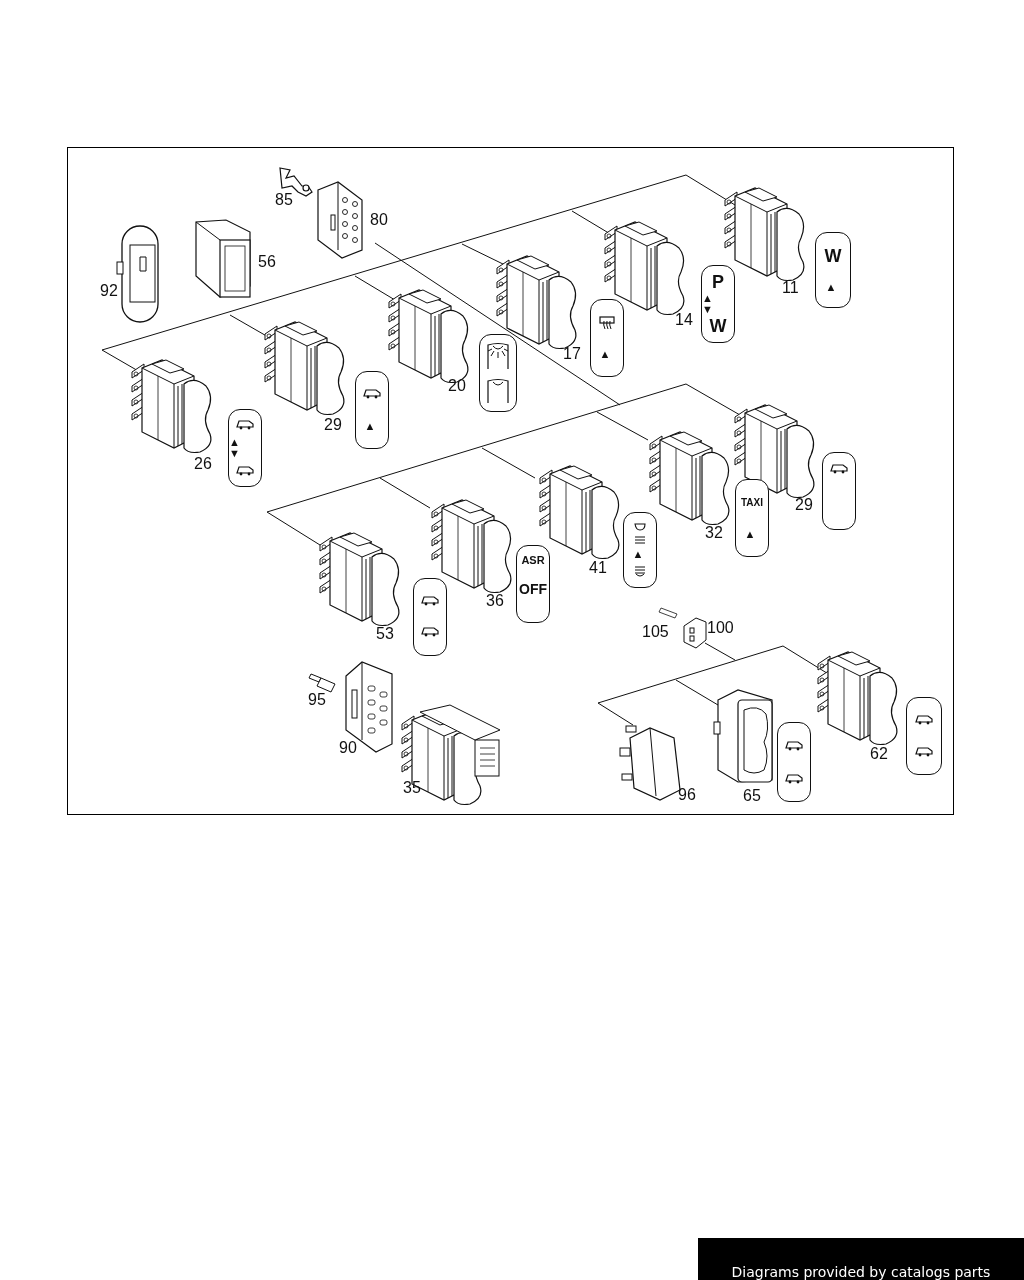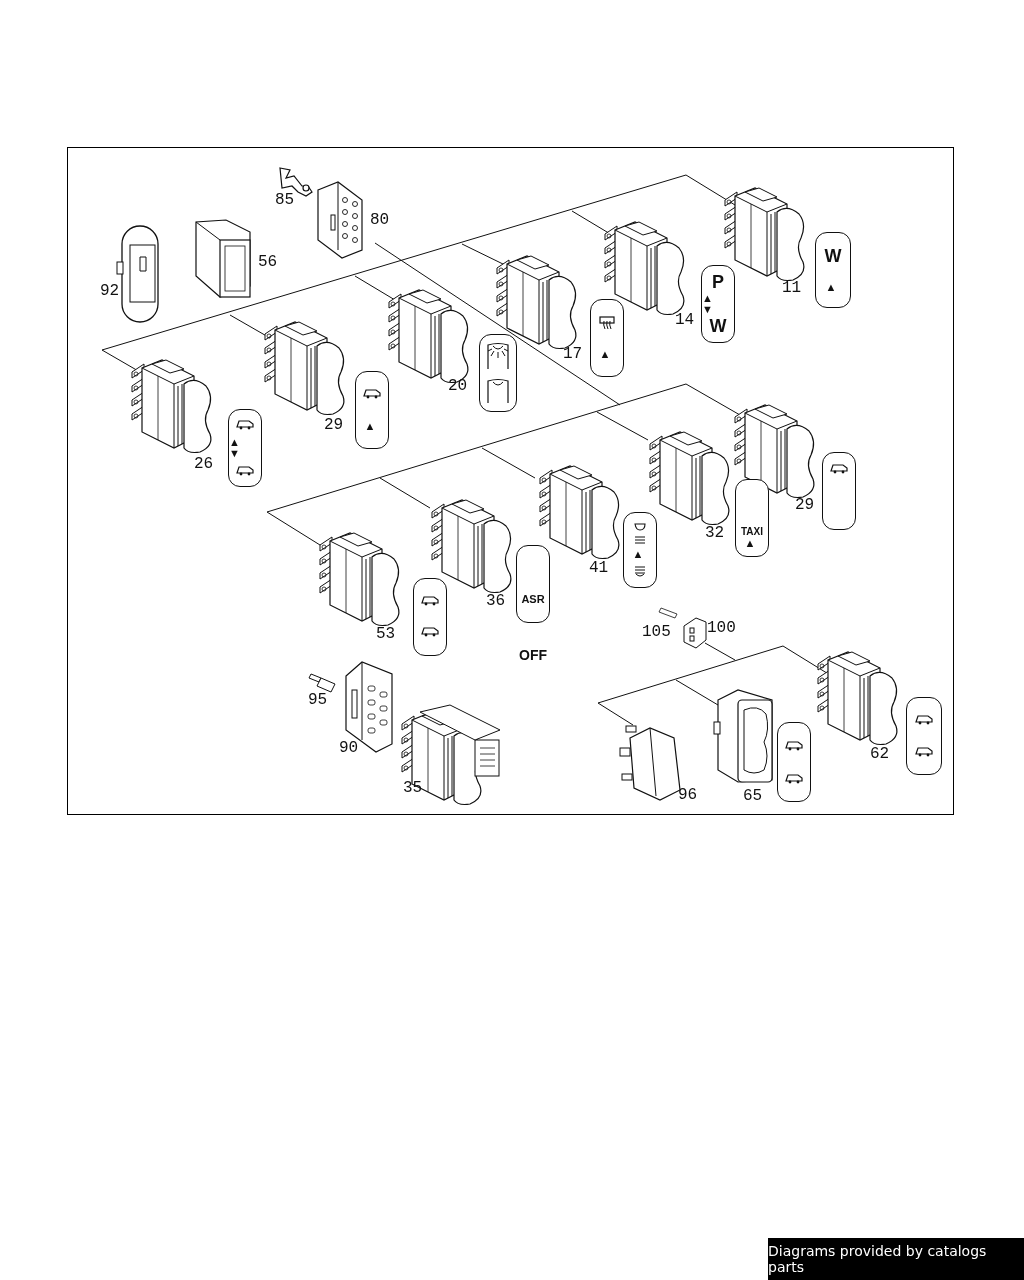--- a/index.html
+++ b/index.html
@@ -6,37 +6,37 @@
   body {
     width: 1024px; height: 1280px; background: #ffffff; position: relative;
     overflow: hidden; font-family: "Liberation Sans", sans-serif;
   }
   #diagram-frame {
     position: absolute; left: 67px; top: 147px; width: 887px; height: 668px;
     border: 1.5px solid #000; box-sizing: border-box; background: #fff;
   }
   #diagram-svg { position: absolute; left: 0; top: 0; width: 1024px; height: 1280px; }
   .part-label {
-    position: absolute; font-family: Liberation Mono, monospace; font-size: 16px;
+    position: absolute; font-family: Liberation Sans, sans-serif; font-size: 16px;
     color: #111; line-height: 1; white-space: nowrap;
   }
   .sym-card {
     position: absolute; border: 1.5px solid #111; border-radius: 12px; background: #fff;
     box-sizing: border-box; display: flex; flex-direction: column; align-items: center;
     justify-content: space-around; padding: 6px 0; font-family: "Liberation Sans", sans-serif;
     font-weight: bold; color: #111;
   }
   .sym-card .t { font-size: 18px; line-height: 1; }
-  .sym-card .s { font-size: 10px; line-height: 1.1; text-align: center; margin-top: 39px; }
+  .sym-card .s { font-size: 10px; line-height: 1.1; text-align: center; }
   .sym-card .a { font-size: 11px; line-height: 1; letter-spacing: 4px; }
   .sym-card svg { display: block; }
   #footer-banner {
-    position: absolute; right: 0; bottom: 0; width: 256px; height: 42px; background: #000;
+    position: absolute; right: 0; bottom: 0; width: 326px; height: 42px; background: #000;
     color: #fff; font-family: "DejaVu Sans", sans-serif; font-size: 14px;
-    display: flex; align-items: center; justify-content: center; box-sizing: border-box;
+    display: flex; align-items: flex-end; justify-content: center; box-sizing: border-box;
   }
 </style>
 </head>
 <body>
 
 <div id="diagram-frame"></div>
 
 <svg id="diagram-svg" viewBox="0 0 1024 1280" xmlns="http://www.w3.org/2000/svg">
   <defs>
 
@@ -276,21 +276,21 @@
       <path d="M2,12 q6,-1 6,-5 q0,-5 -6,-5 z" fill="none" stroke="#111" stroke-width="1.1" transform="rotate(90 7 7)"></path>
       <path d="M2,15 l10,0 M2,18 l10,0 M2,21 l10,0" stroke="#111" stroke-width="1"></path>
     </svg>
   <span class="a">▲</span>
   <svg width="14" height="14">
       <path d="M2,2 l10,0 M2,5 l10,0 M2,8 l10,0" stroke="#111" stroke-width="1"></path>
       <path d="M3,9 q4,4 8,0" fill="none" stroke="#111"></path>
     </svg>
 </div>
 
-<div class="sym-card" style="left:516px;top:545px;width:34px;height:78px;justify-content:flex-start;padding-top:8px;gap:4px">
+<div class="sym-card" style="left:516px;top:545px;width:34px;height:78px;justify-content:flex-start;padding-top:8px;gap:16px">
   <span class="s" style="font-size:11px">ASR</span>
   <span class="s" style="font-size:14px">OFF</span>
 </div>
 
 <div class="sym-card" style="left:413px;top:578px;width:34px;height:78px">
   <svg width="18" height="12">
       <use href="#car-small" x="1" y="0"></use>
     </svg>
   <svg width="18" height="14">
       <use href="#car-small" x="1" y="0"></use>

